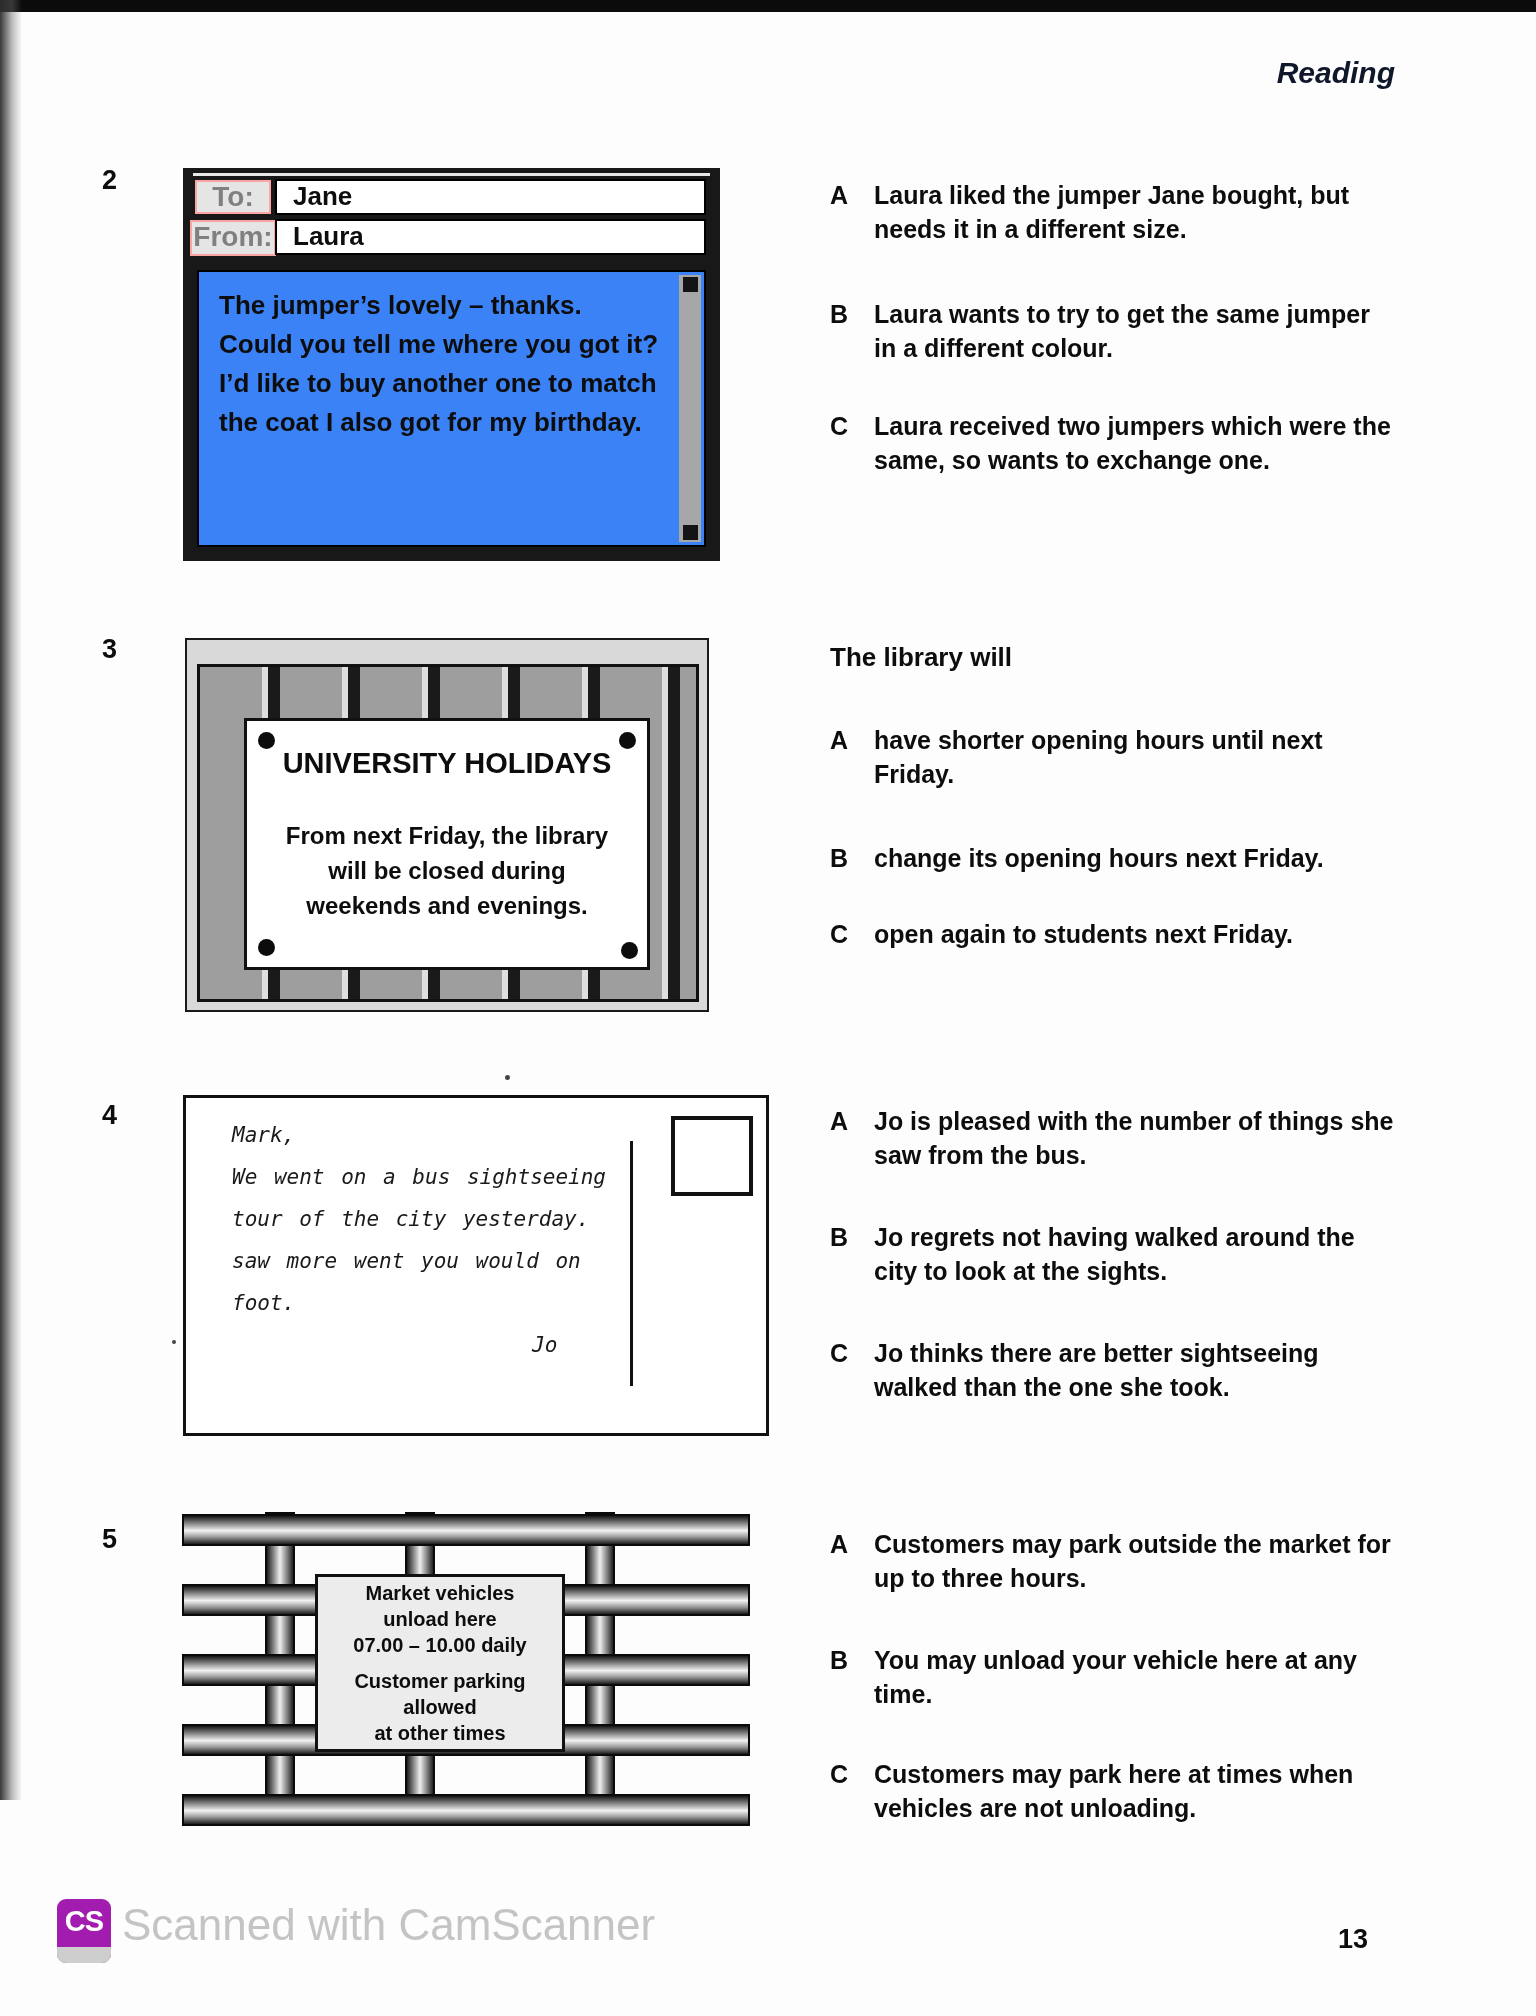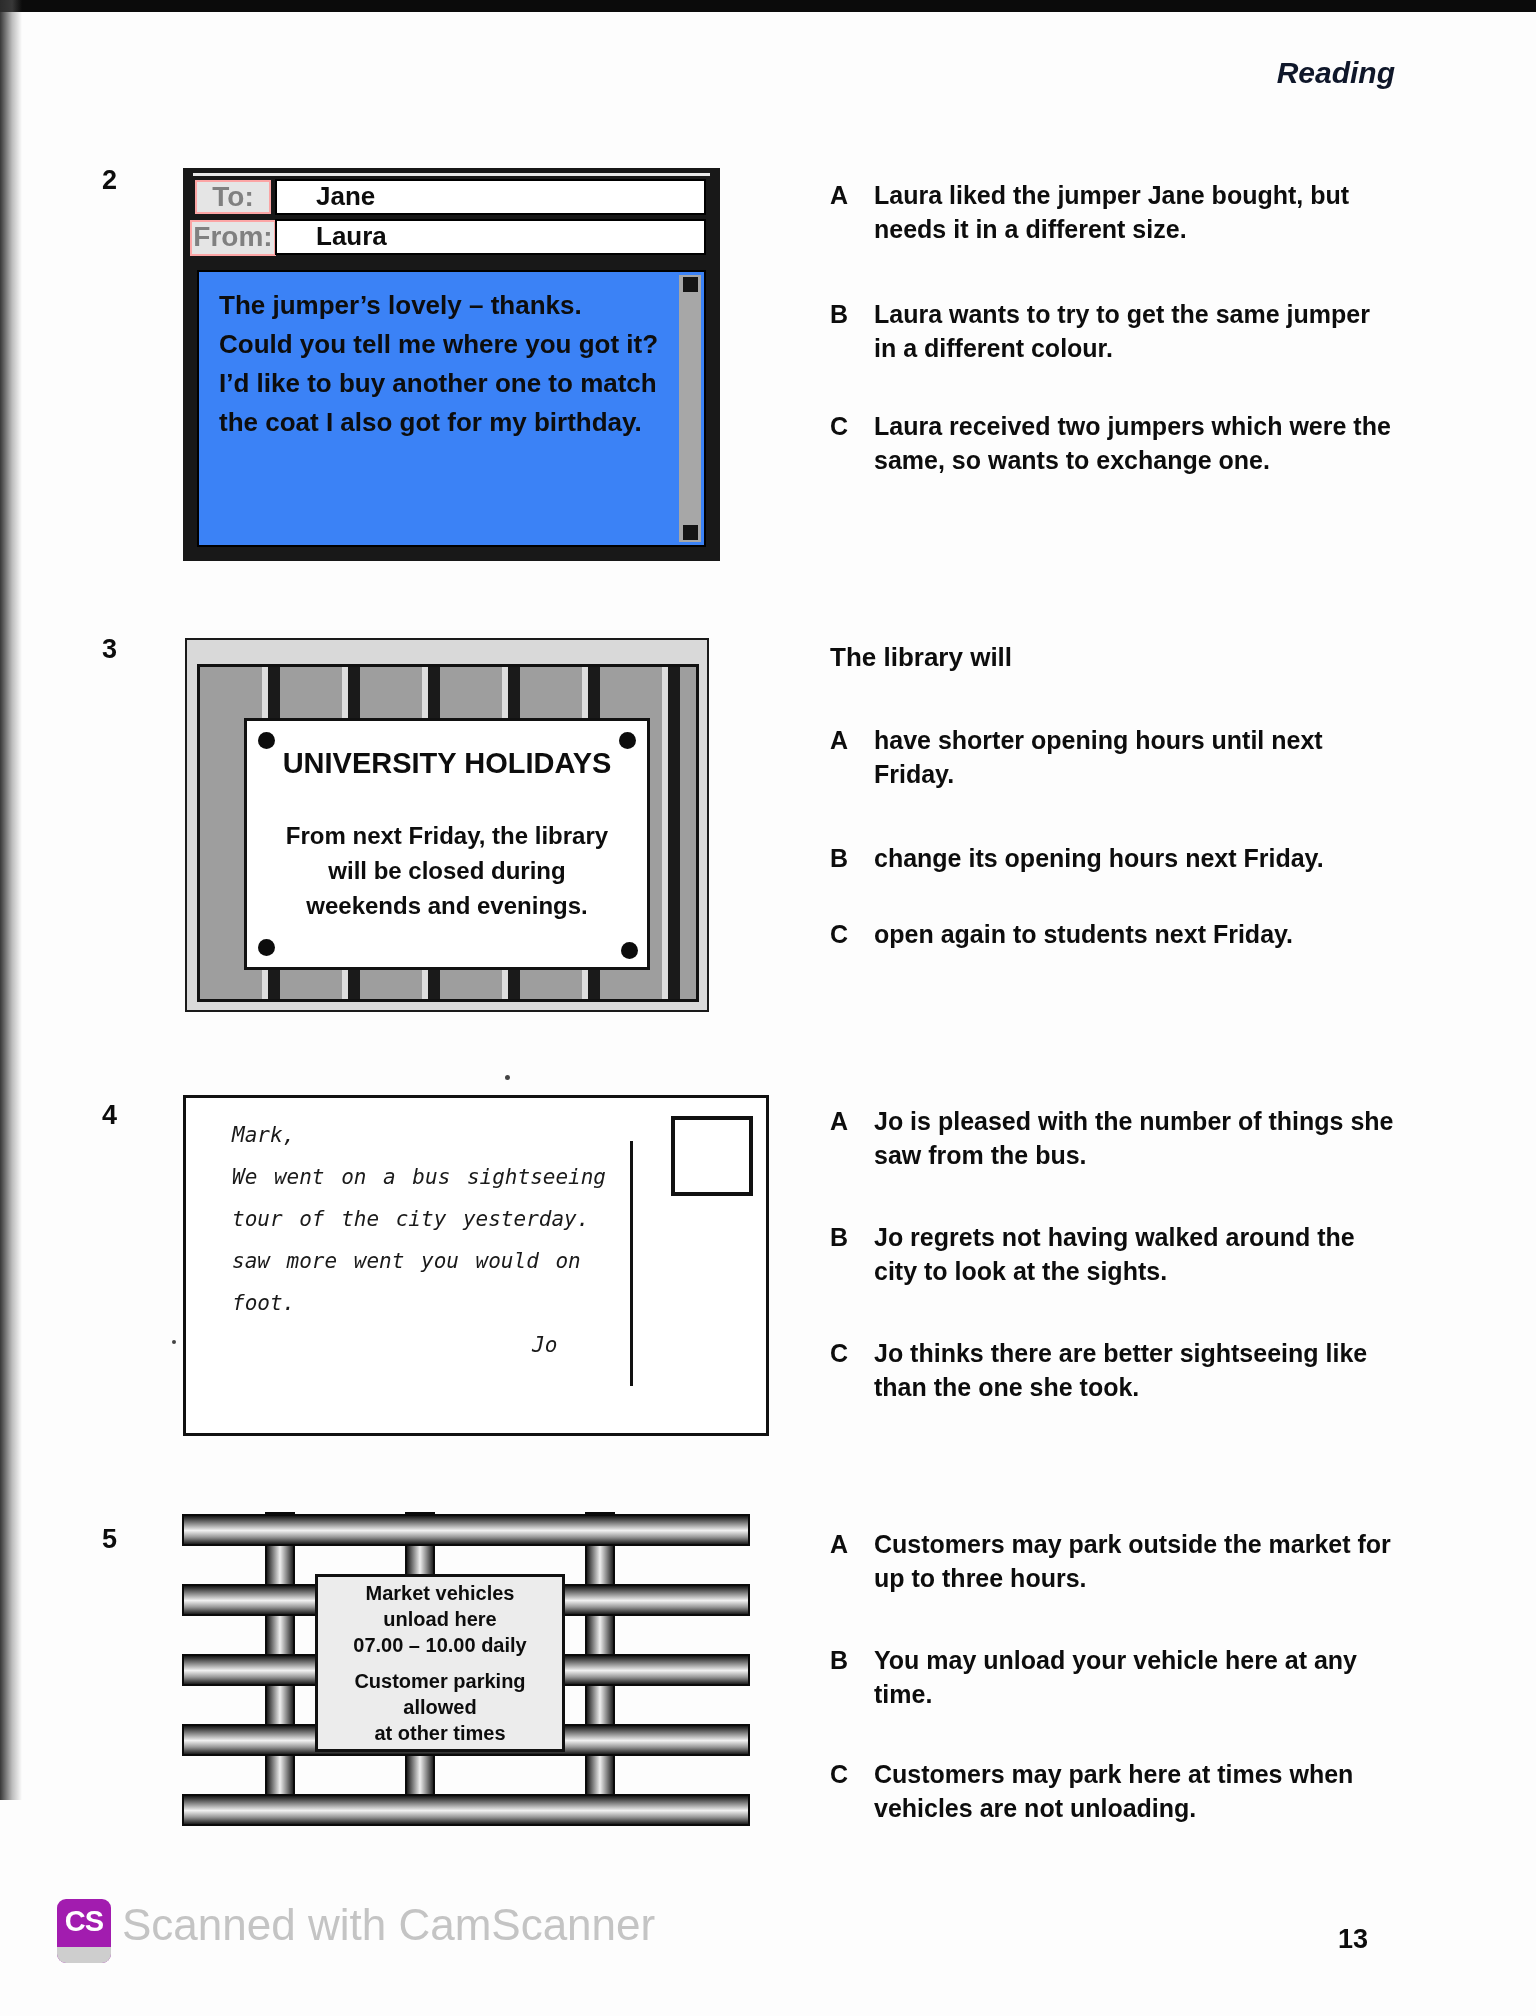--- a/index.html
+++ b/index.html
@@ -30,21 +30,21 @@
   .opt .text{width:520px;}
   .stem{position:absolute;left:830px;font-size:26px;font-weight:bold;}
   
   .email{position:absolute;left:183px;top:168px;width:537px;height:393px;background:#181818;}
   .email .topline{position:absolute;left:10px;right:10px;top:5px;height:3px;background:#e8e8e8;}
   .email .lbl{position:absolute;background:#e5e5e5;border:2px solid #fca5a5;color:#808080;
     font-size:28px;font-weight:bold;text-align:center;line-height:30px;}
   .email .lbl-to{left:12px;top:12px;width:72px;height:30px;}
   .email .lbl-from{left:7px;top:52px;width:82px;height:32px;}
   .email .field{position:absolute;left:92px;right:14px;height:32px;background:#fff;
-    border:2px solid #000;font-size:26px;font-weight:bold;line-height:30px;padding-left:39px;}
+    border:2px solid #000;font-size:26px;font-weight:bold;line-height:30px;padding-left:16px;}
   .email .field-to{top:11px;}
   .email .field-from{top:51px;}
   .email .msgarea{position:absolute;left:14px;right:14px;top:102px;bottom:14px;
     background:#3b82f6;border:2px solid #000;}
   .email .msgtext{position:absolute;left:20px;top:14px;font-size:26px;font-weight:bold;
     line-height:39px;white-space:nowrap;}
   .email .scrollbar{position:absolute;top:3px;bottom:3px;right:3px;width:22px;background:#a7a7a7;
     display:flex;flex-direction:column;justify-content:space-between;align-items:center;}
   .email .sb-btn{width:15px;height:15px;background:#141414;margin:2px 0;}
   
@@ -177,21 +177,21 @@
 <div class="opt" style="top:1104px;">
   <span class="letter">A</span>
   <span class="text">Jo is pleased with the number of things she saw from the bus.</span>
 </div>
 <div class="opt" style="top:1220px;">
   <span class="letter">B</span>
   <span class="text">Jo regrets not having walked around the city to look at the sights.</span>
 </div>
 <div class="opt" style="top:1336px;">
   <span class="letter">C</span>
-  <span class="text">Jo thinks there are better sightseeing like than the one she took.</span>
+  <span class="text">Jo thinks there are better sightseeing walked than the one she took.</span>
 </div>
 
 <div class="qnum" style="top:1524px;">5</div>
 
 <div class="fence">
   <div class="vpost vpost-1"></div>
   <div class="vpost vpost-2"></div>
   <div class="vpost vpost-3"></div>
   <div class="hbar hbar-1"></div>
   <div class="hbar hbar-2"></div>

